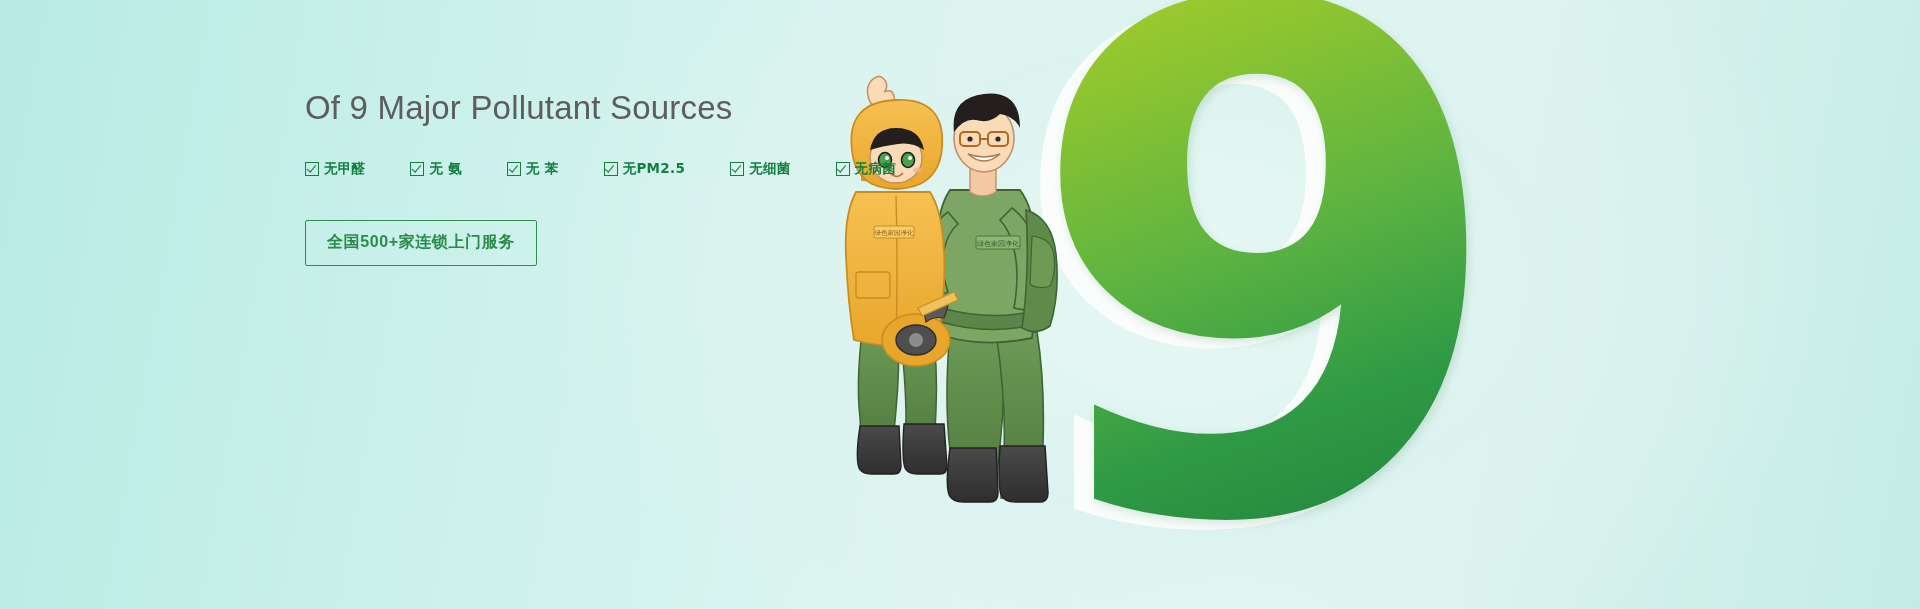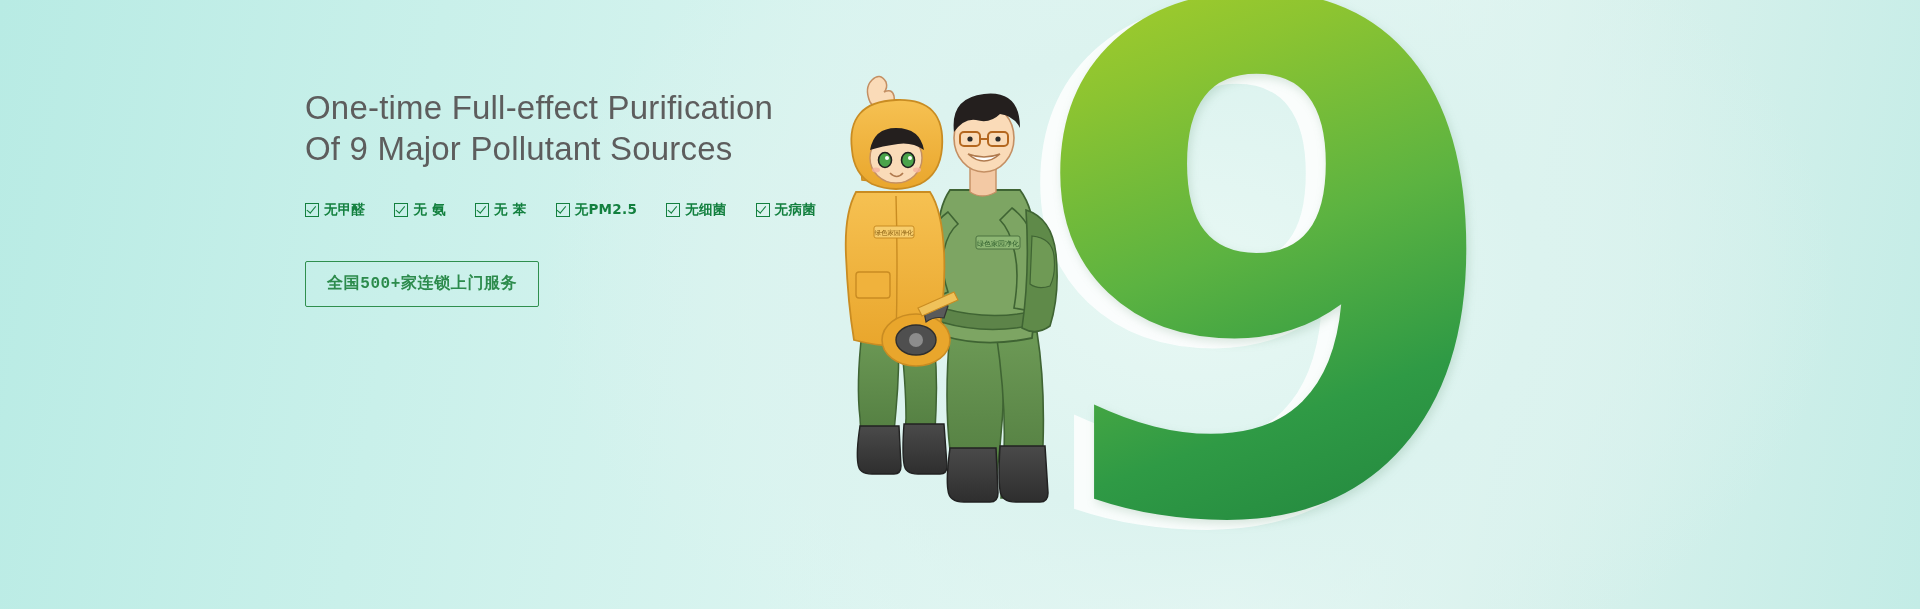--- a/index.html
+++ b/index.html
@@ -46,21 +46,21 @@
     color:#4d4d4d;font-size:34px;font-weight:700;letter-spacing:1px;
     font-family:"DejaVu Sans","Liberation Sans",sans-serif;
   }
   #cn-nine{
     color:#12793c;font-size:44px;font-weight:700;vertical-align:-2px;
     font-family:"DejaVu Sans","Liberation Sans",sans-serif;
   }
   #cn-gap{display:inline-block;width:22px;}
   
   #features{
-    margin-top:32px;display:flex;align-items:center;gap:0;white-space:nowrap;
+    margin-top:32px;display:flex;align-items:center;gap:16px;white-space:nowrap;
   }
   .feat{
     display:flex;align-items:center;margin-right:29px;
     color:#13803f;font-size:13.5px;font-weight:700;letter-spacing:.3px;
     font-family:"DejaVu Sans","Liberation Sans",sans-serif;
   }
   .feat:last-child{margin-right:0;text-align:right;}
   .chk{
     display:inline-block;width:12px;height:12px;margin-right:5px;
     border:1.4px solid #13803f;position:relative;flex:0 0 auto;
@@ -69,21 +69,21 @@
     content:"";position:absolute;left:2.6px;top:0px;
     width:3.6px;height:7.6px;border:solid #13803f;
     border-width:0 1.5px 1.5px 0;transform:rotate(40deg);
   }
   
   #cta{
     margin-top:42px;display:inline-block;
     border:1px solid #2f8f4e;border-radius:2px;
     padding:11px 21px 12px 21px;
     color:#2c8b4c;font-size:16px;font-weight:700;letter-spacing:.6px;
-    font-family:Liberation Mono, monospace;
+    font-family:Liberation Sans, sans-serif;
     background:transparent;cursor:pointer;
   }
   
   #illus{position:absolute;left:800px;top:40px;width:330px;height:470px;}
   #illus svg{display:block;}
 </style>
 </head>
 <body>
 
 <div id="banner">
@@ -193,21 +193,20 @@
         <ellipse cx="116" cy="300" rx="20" ry="15" fill="#4f4f4f" stroke="#2e2e2e" stroke-width="1.4"></ellipse>
         <circle cx="116" cy="300" r="7" fill="#8c8c8c"></circle>
         <path d="M124 272 q14-10 24-6 l-4 12 q-10-2 -18 4 z" fill="#5a5a5a" stroke="#333" stroke-width="1.2"></path>
         <path d="M118 268 l36-16 l4 8 l-36 16 z" fill="#f0c25a" stroke="#c98c22" stroke-width="1.2"></path>
       </g>
     </svg>
   </div>
 
   <div id="copy">
 
-    <div class="eng">One-time Full-effect Purification</div>
     <div class="eng">Of 9 Major Pollutant Sources</div>
 
 
     <div id="features">
       <div class="feat">
         <span class="chk"></span>
         <span>无甲醛</span>
       </div>
       <div class="feat">
         <span class="chk"></span>

